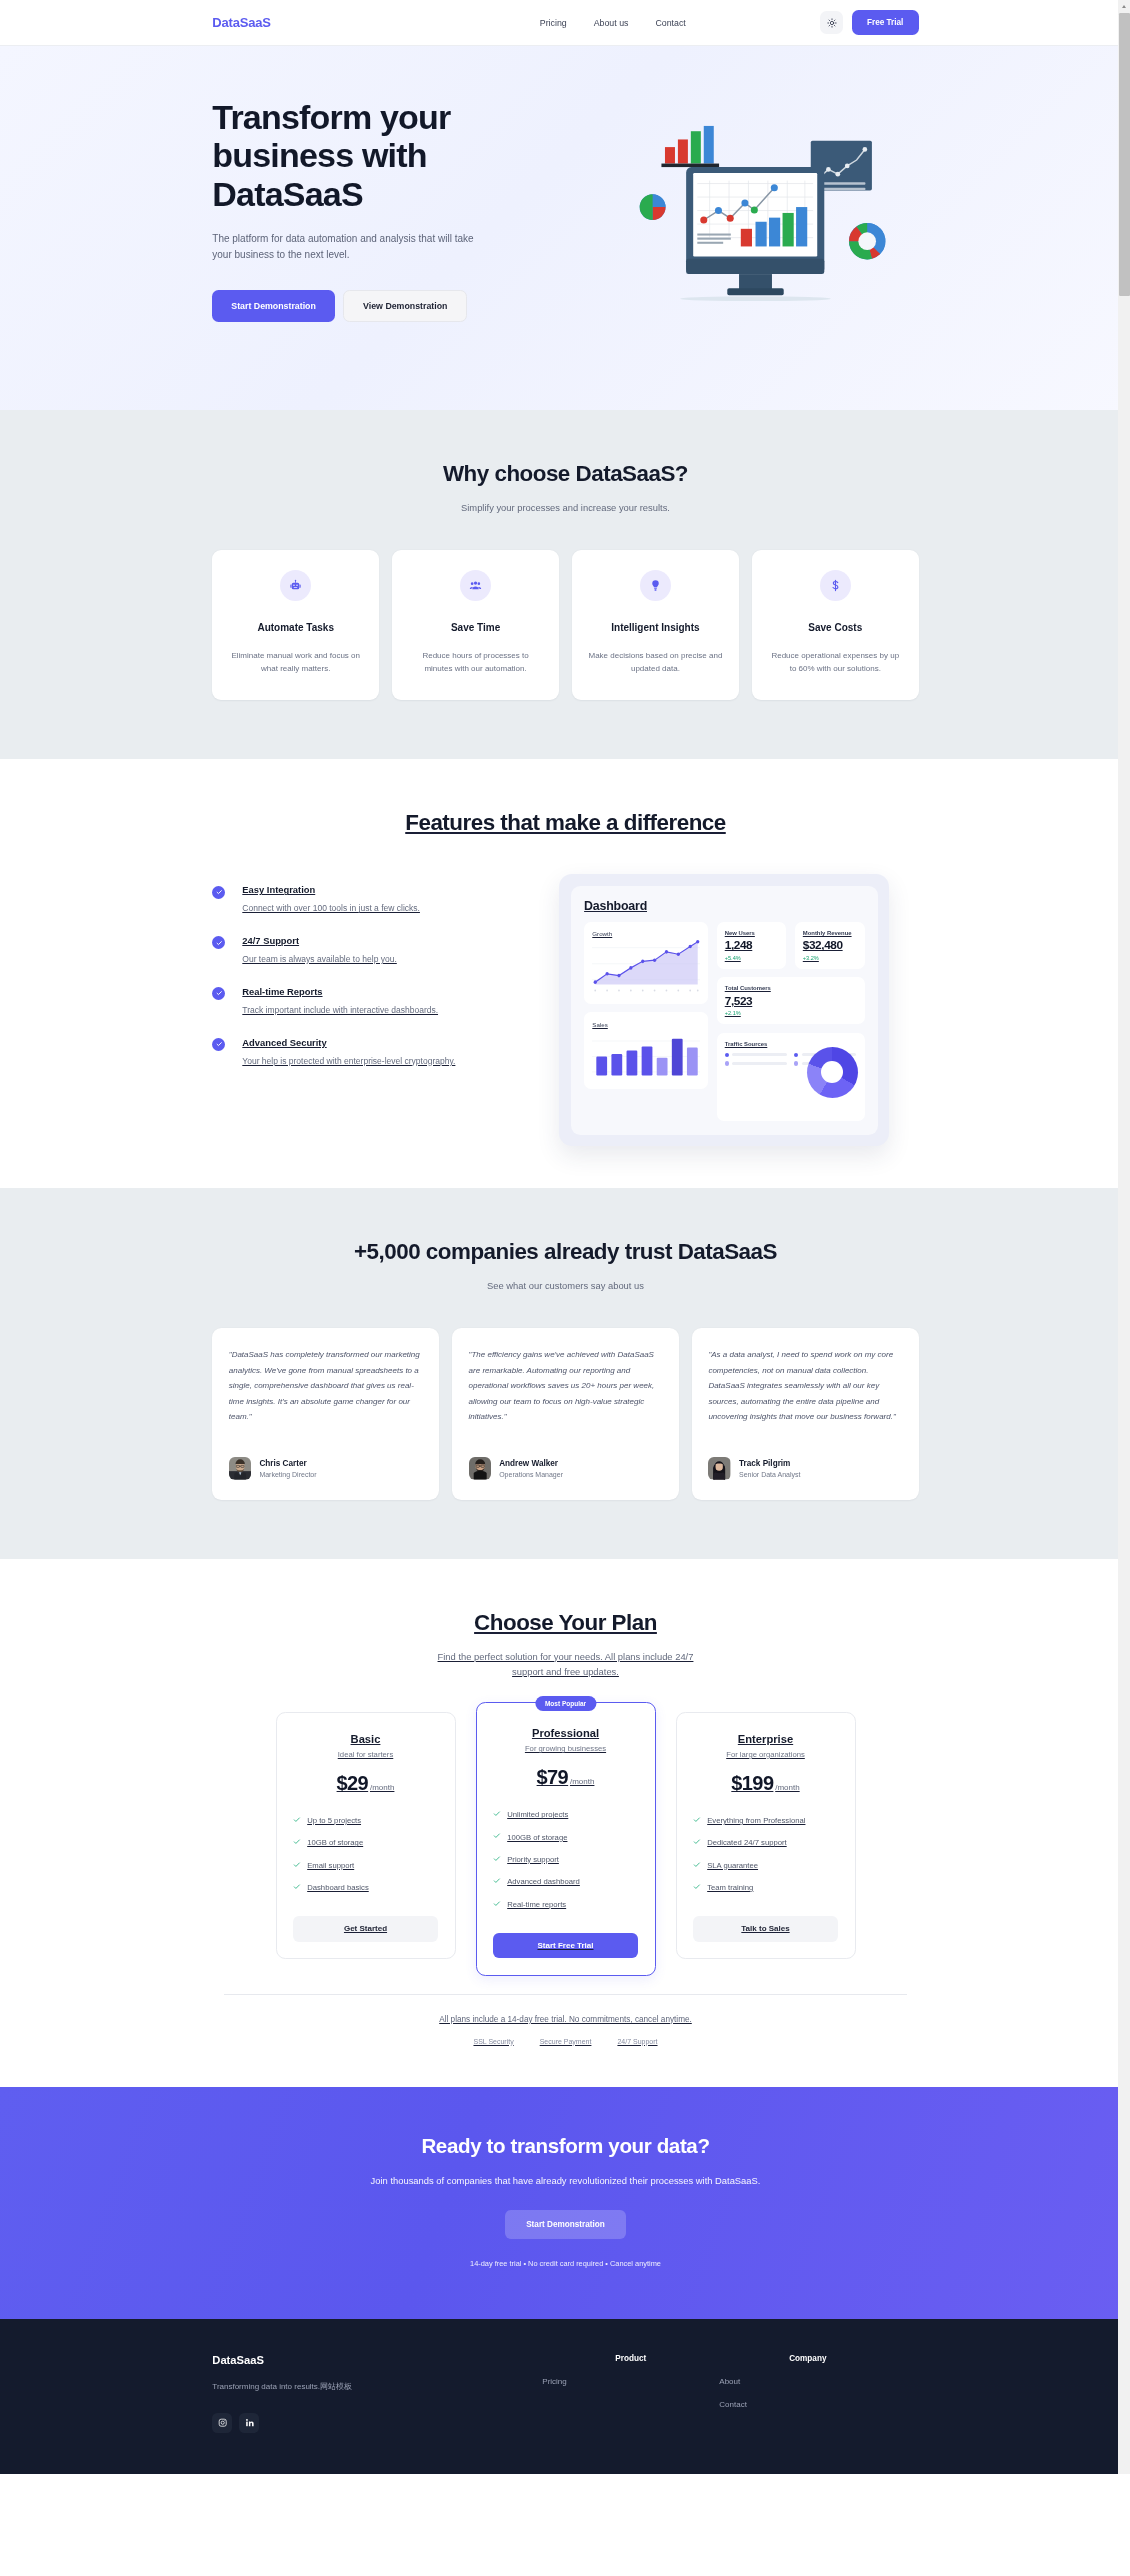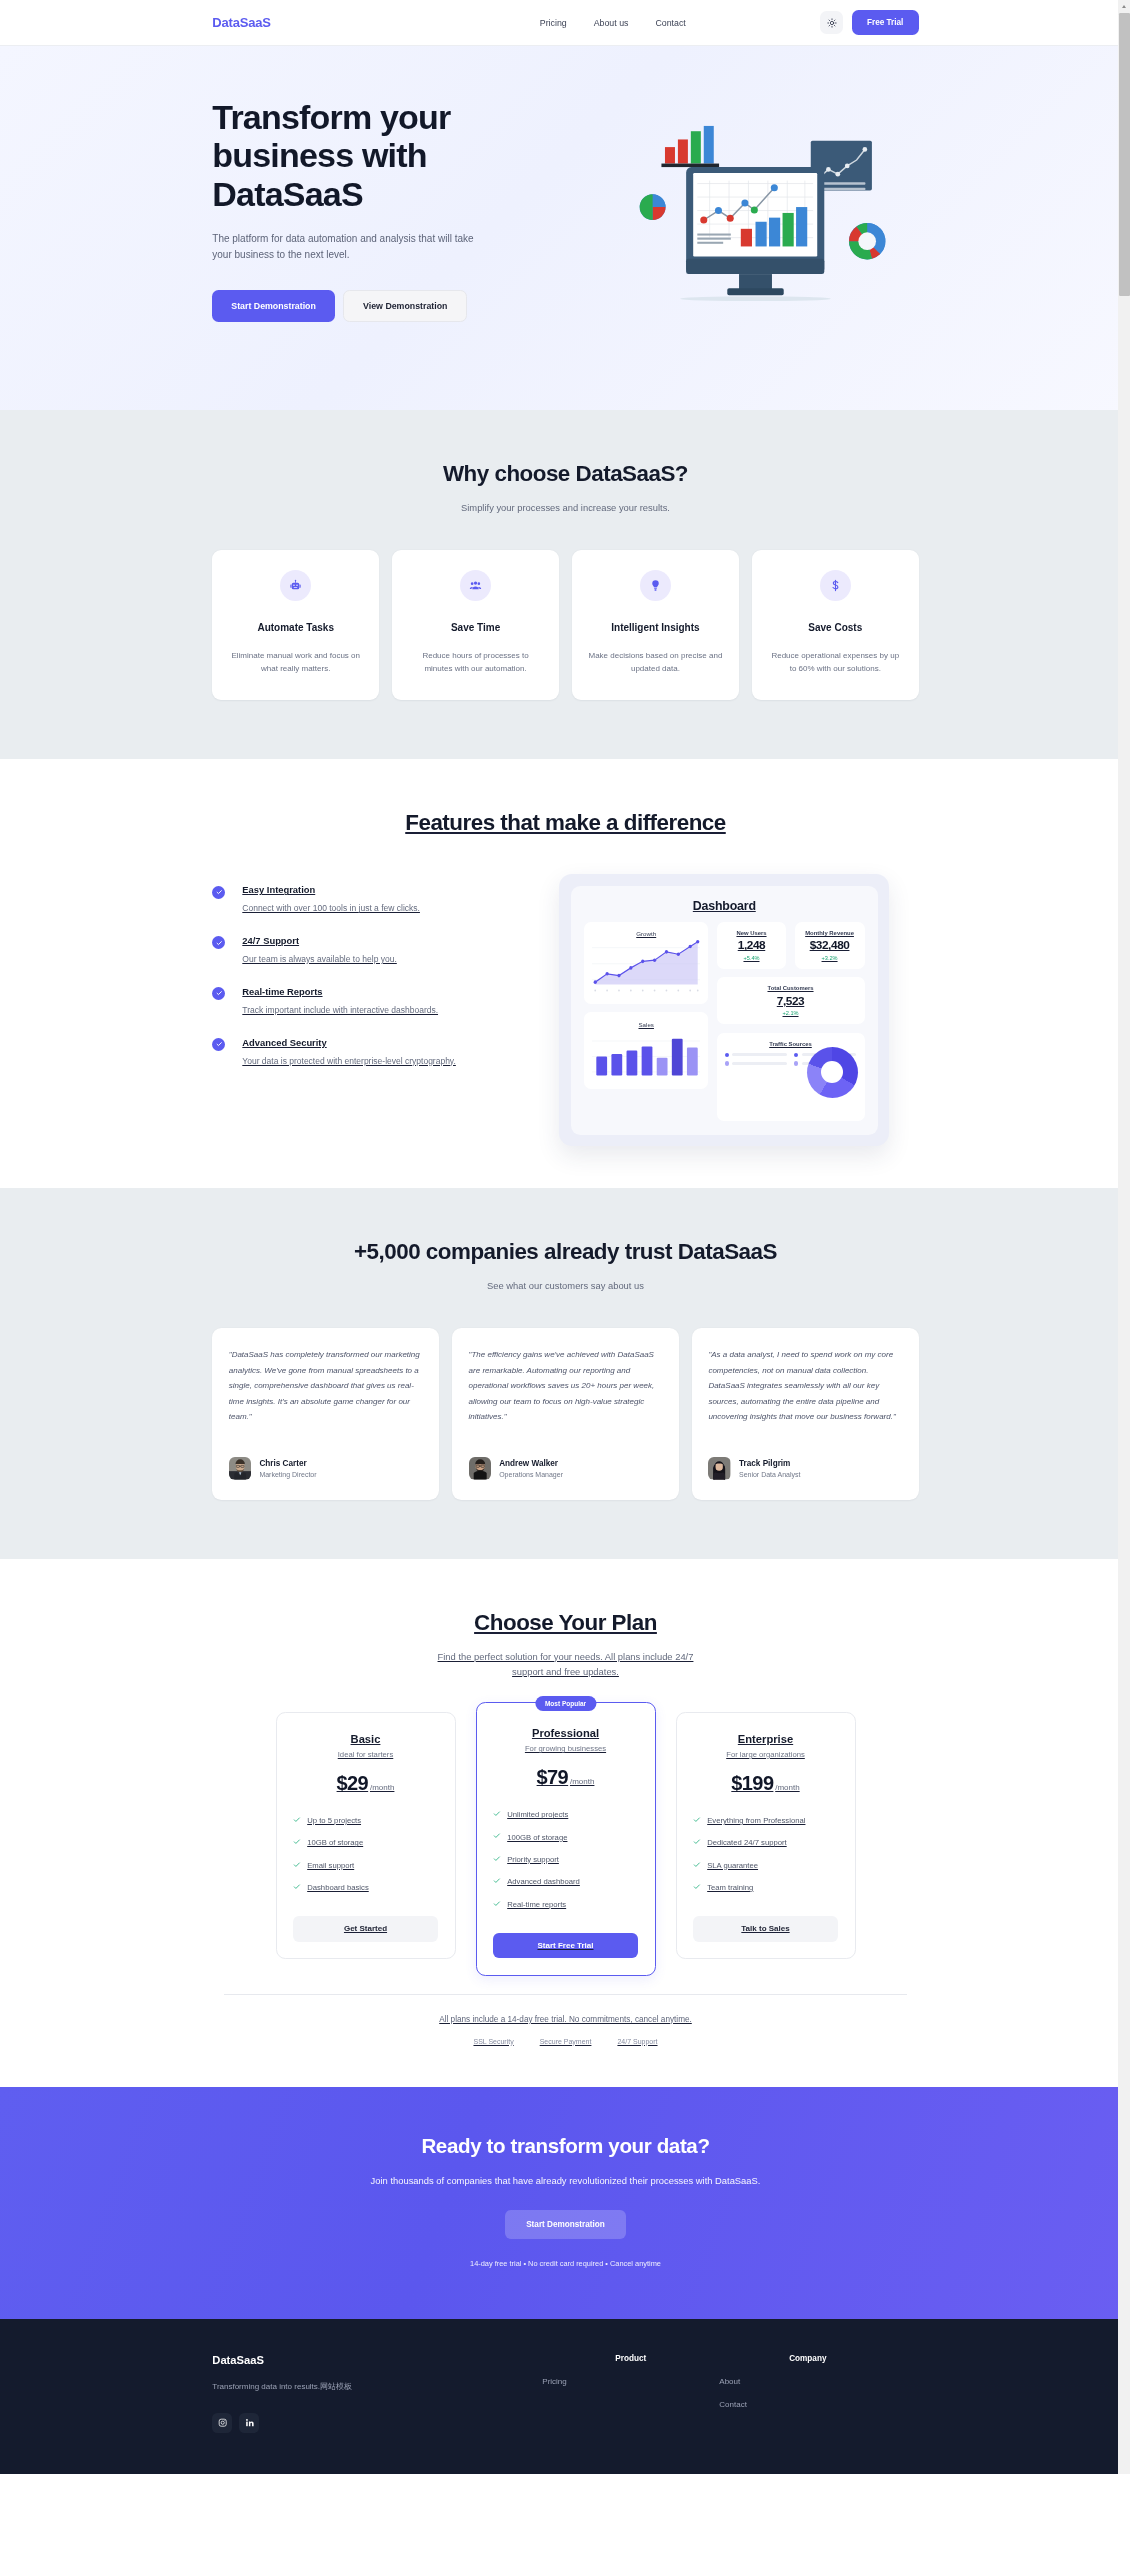--- a/index.html
+++ b/index.html
@@ -138,21 +138,21 @@
   }
   .feature-h { font-size: 9.4px; font-weight: 700; color: #141a2b; }
   .feature-p { margin-top: 7px; font-size: 8.5px; color: #646b7e; line-height: 1.5; }
 
   
   .dash-wrap {
     width: 330px; background: #eceef8; border-radius: 13px; padding: 11.8px;
     box-shadow: 0 9.4px 23.6px rgba(40,45,90,.10);
   }
   .dash {
-    background: #f7f8fc; border-radius: 9.4px; padding: 13px 13px 14px; text-align: center;
+    background: #f7f8fc; border-radius: 9.4px; padding: 13px 13px 14px;
   }
   .dash-title { font-size: 12.4px; font-weight: 700; color: #141a2b; letter-spacing: -0.2px; }
   .dash-grid {
     margin-top: 9.4px; display: grid; grid-template-columns: 1.05fr 1.25fr; gap: 8.2px;
   }
   .dash-col { display: flex; flex-direction: column; gap: 8.2px; }
   .dash-card { background: #fff; border-radius: 7px; padding: 8.2px; }
   .dash-card-label { font-size: 6.2px; color: #333b52; font-weight: 400; }
   .kpi-row { display: grid; grid-template-columns: 1fr 1fr; gap: 8.2px; }
   .kpi-label { font-size: 5.9px; color: #333b52; font-weight: 600; }
@@ -472,21 +472,21 @@
           </div>
 
           <div class="feature-item">
             <span class="feature-check">
               <svg width="6.5" height="6.5" viewBox="0 0 24 24" fill="none" stroke="#fff" stroke-width="3.5" stroke-linecap="round" stroke-linejoin="round">
                   <polyline points="20 6 9 17 4 12"></polyline>
                 </svg>
             </span>
             <div>
               <div class="feature-h">Advanced Security</div>
-              <div class="feature-p">Your data is protected with enterprise-level cryptography.</div>
+              <div class="feature-p">Your help is protected with enterprise-level cryptography.</div>
             </div>
           </div>
 
         </div>
 
         <div class="dash-wrap">
           <div class="dash">
             <div class="dash-title">Dashboard</div>
             <div class="dash-grid">
 

